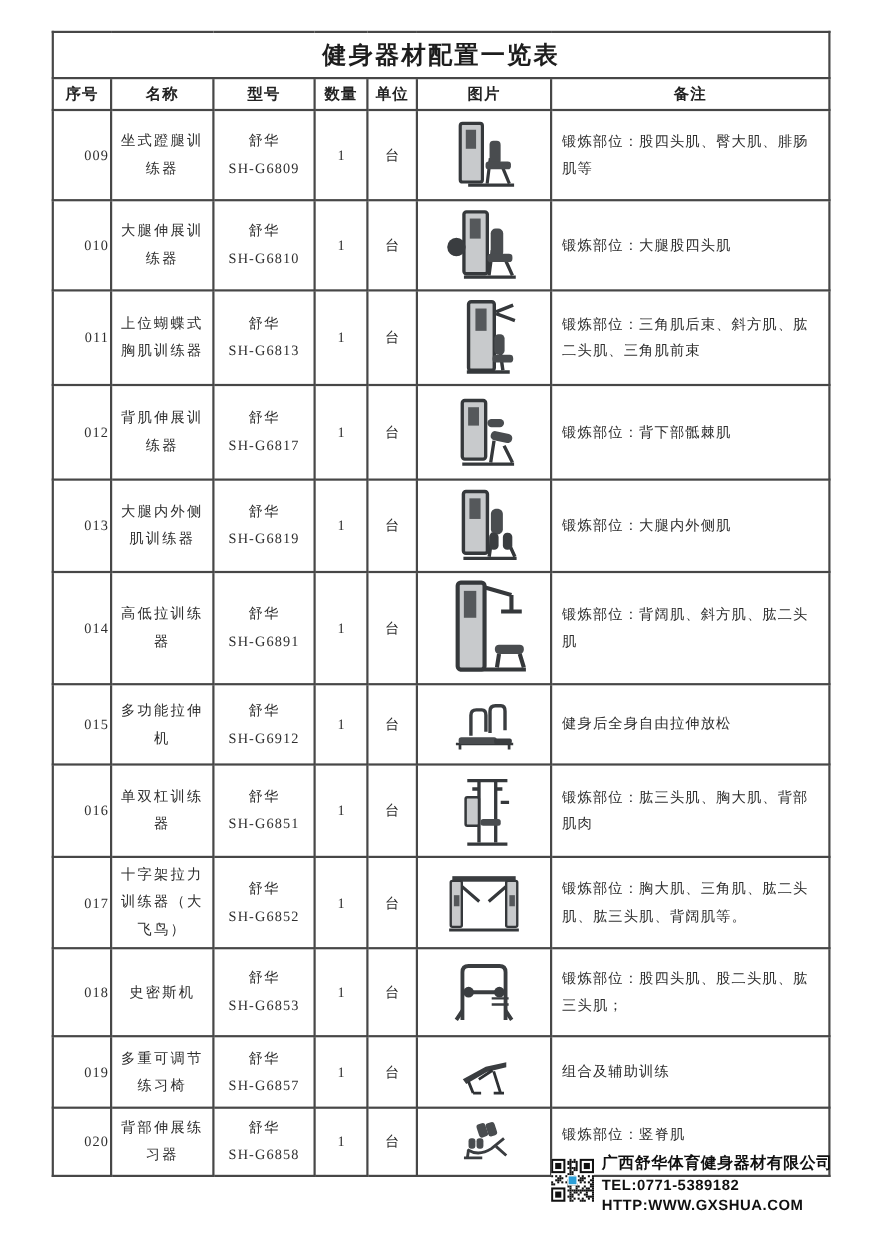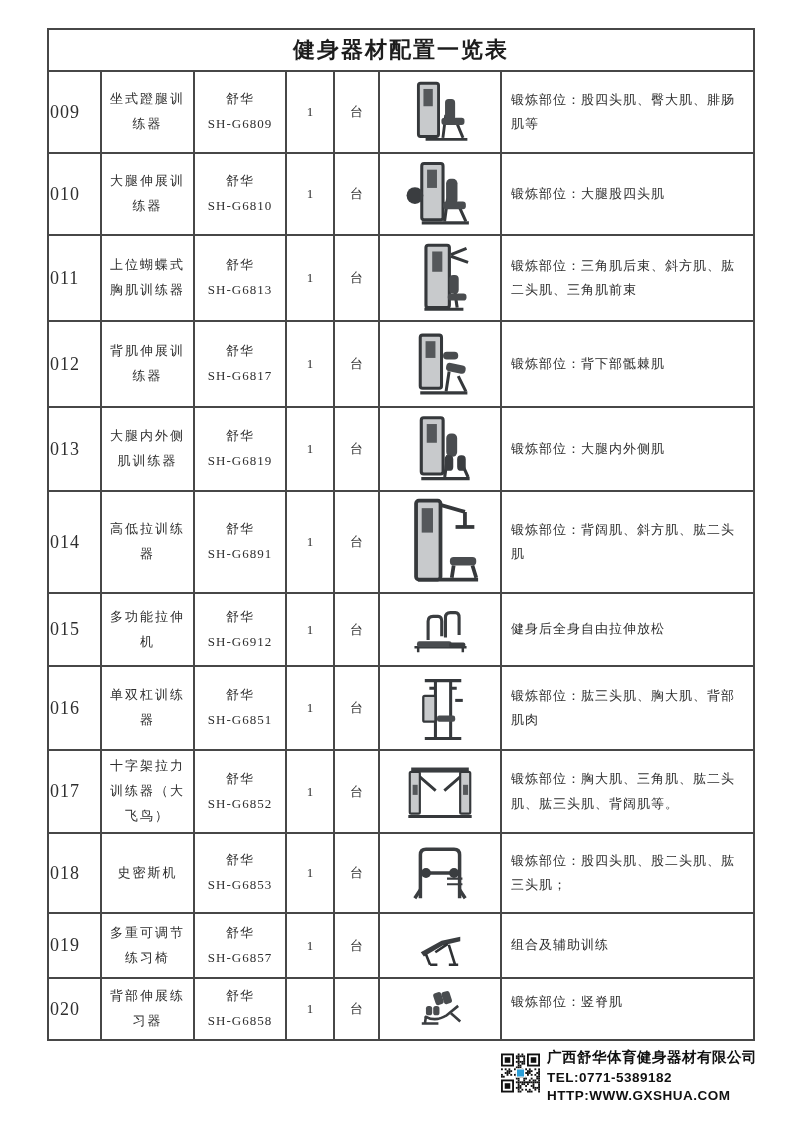--- a/index.html
+++ b/index.html
@@ -2,21 +2,21 @@
 <html><head>
 <meta charset="utf-8">
 <style>
   html,body{margin:0;padding:0;background:#ffffff;}
   .page{position:relative;width:800px;height:1131px;background:#ffffff;overflow:hidden;
         font-family:"Liberation Serif","DejaVu Serif",serif;color:#2e2e2e;}
   table.sheet{position:absolute;left:47px;top:28px;width:706px;border-collapse:collapse;table-layout:fixed;}
   table.sheet td{border:2px solid #474747;overflow:hidden;}
   tr.title-row td{height:38px;text-align:center;font-size:22px;font-weight:bold;letter-spacing:2px;color:#1d1d1d;}
   tr.header-row td{height:25px;text-align:center;font-size:14px;font-weight:bold;letter-spacing:1px;color:#222;}
-  td.c-no{text-align:left;font-size:18px;letter-spacing:1px;}
+  td.c-no{text-align:right;font-size:13px;letter-spacing:1px;}
   td.c-name{text-align:center;font-size:13px;letter-spacing:2px;line-height:1.9;padding:2px 6px;}
   td.c-model{text-align:center;font-size:13px;letter-spacing:1px;line-height:1.9;}
   td.c-qty,td.c-unit{text-align:center;font-size:13px;}
   td.c-img{text-align:center;vertical-align:middle;padding:2px;}
   td.c-remark{font-size:13px;letter-spacing:1px;line-height:1.85;padding:4px 8px 4px 9px;vertical-align:middle;text-align:left;}
   tr.last-data-row td.c-remark{vertical-align:top;padding-top:11px;}
   .machine-svg{display:inline-block;vertical-align:middle;}
   .watermark{position:absolute;left:501px;top:1046px;width:256px;display:flex;align-items:flex-start;
              font-family:"Liberation Sans","DejaVu Sans",sans-serif;color:#101010;}
   .wm-text{margin-left:7px;padding-top:2px;}
@@ -35,20 +35,29 @@
         <col style="width:93px">
         <col style="width:92px">
       <col style="width:48px">
         <col style="width:45px">
         <col style="width:122px">
         <col style="width:253px">
     </colgroup>
     <thead>
       <tr class="title-row">
         <td colspan="7">健身器材配置一览表</td>
+      </tr>
+      <tr class="header-row">
+        <td>序号</td>
+        <td>名称</td>
+        <td>型号</td>
+        <td>数量</td>
+        <td>单位</td>
+        <td>图片</td>
+        <td>备注</td>
       </tr>
     </thead>
     <tbody id="rows">
         <tr style="height: 82px;">
           <td class="c-no"><span>009</span></td>
           <td class="c-name"><span>坐式蹬腿训练器</span></td>
           <td class="c-model">
             <div>舒华</div>
             <div>SH-G6809</div>
           </td>

